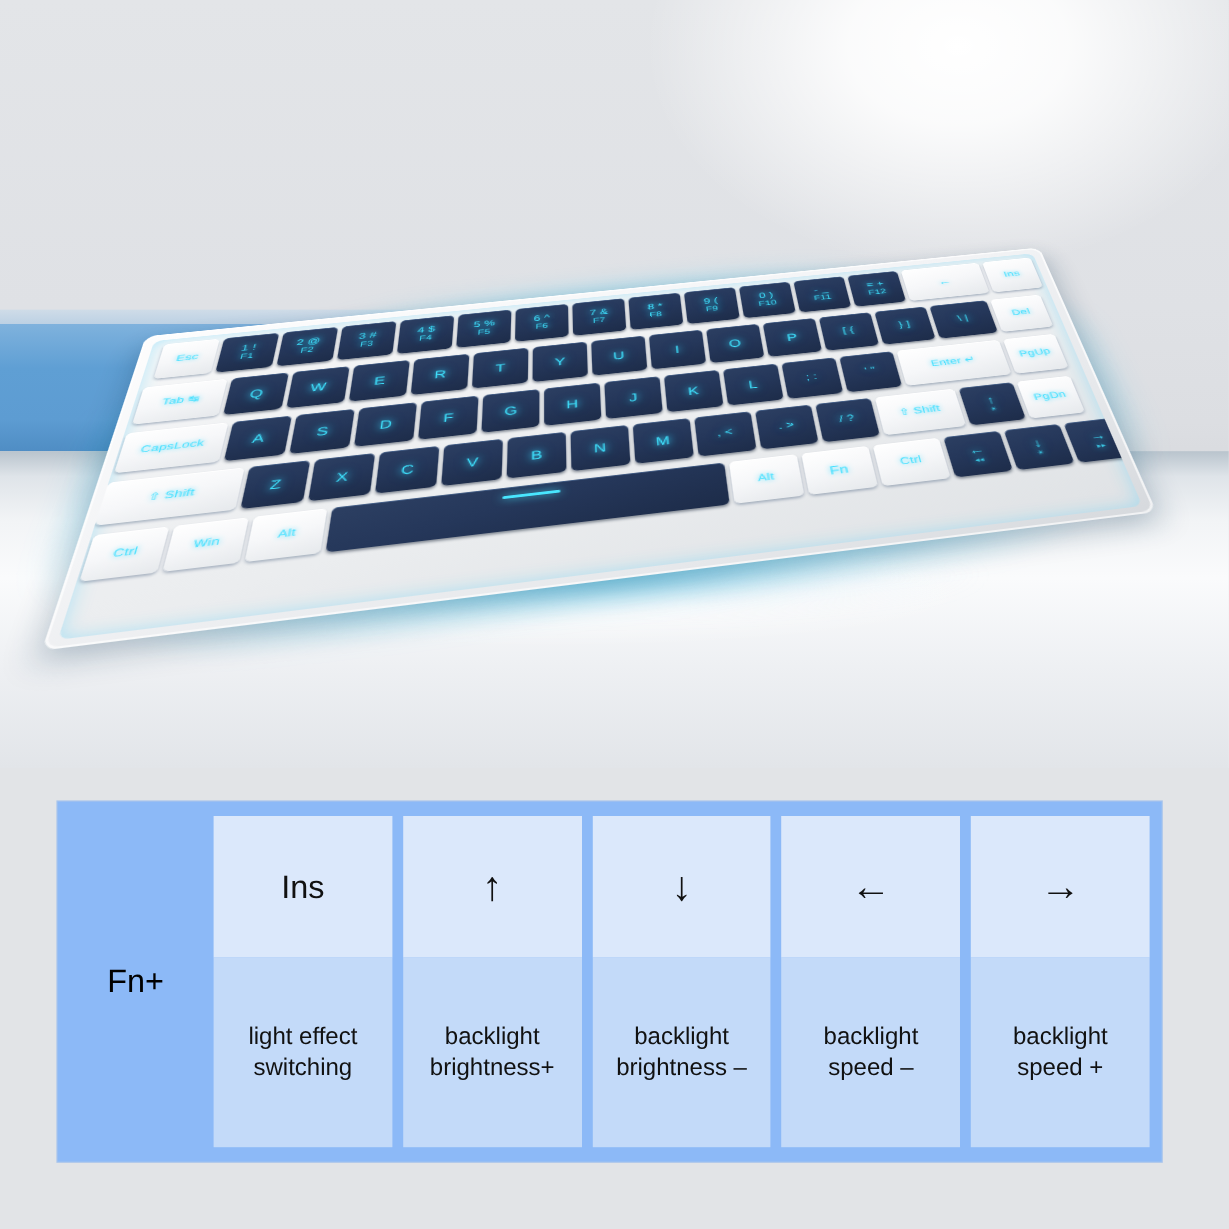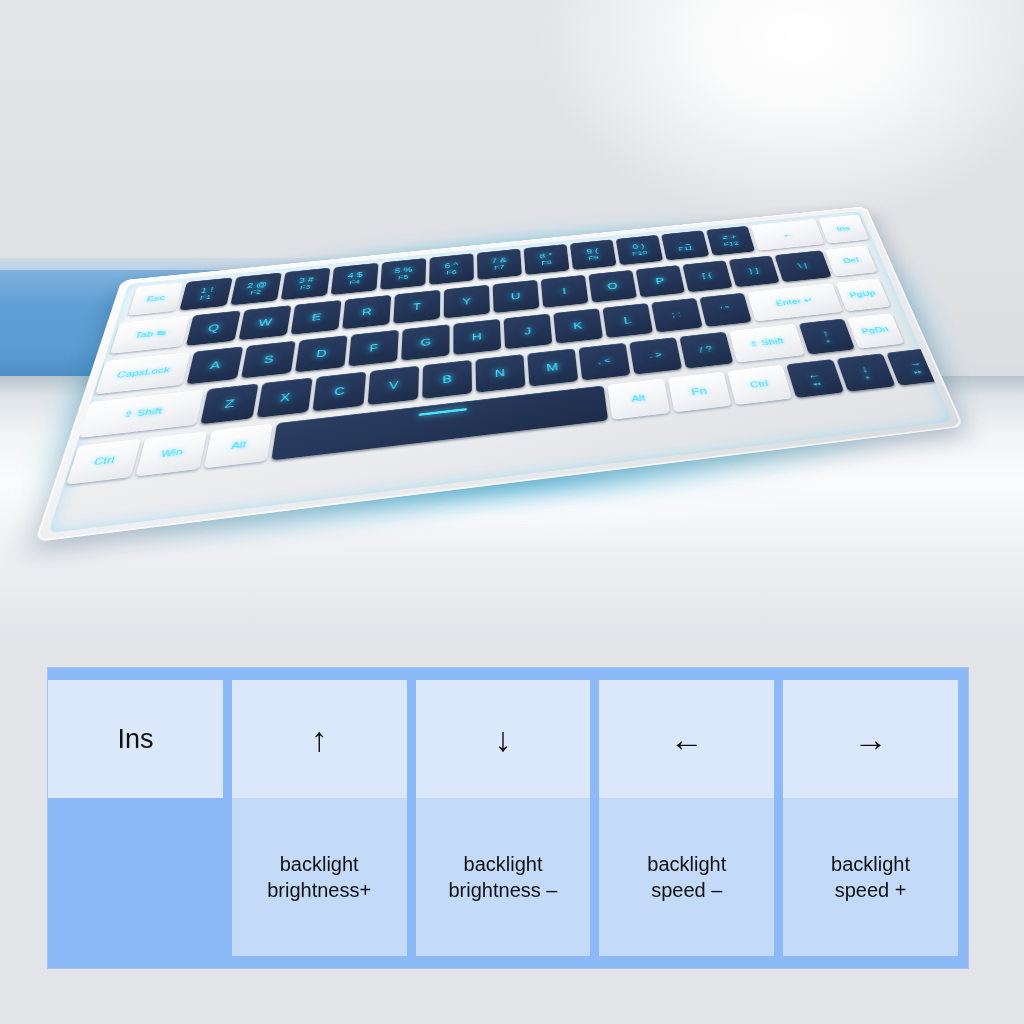--- a/index.html
+++ b/index.html
@@ -224,25 +224,28 @@
             <div class="key light" style="width: 56px;"><span class="top">Ctrl</span></div>
             <div class="key dark" style="width: 48px;"><span class="glyph">←</span><span class="sub">◂◂</span></div>
             <div class="key dark" style="width: 48px;"><span class="glyph">↓</span><span class="sub">☀</span></div>
             <div class="key dark" style="width: 48px;"><span class="glyph">→</span><span class="sub">▸▸</span></div>
           </div>
         </div>
     </div>
   </div>
 
   <div class="legend">
+    <div class="fn-cell">Fn+</div>
     <div class="cols" id="legend-cols">
         <div class="col">
           <div class="head">
             <span class="">Ins</span>
           </div>
+          <div class="body"><span>light effect
+switching</span></div>
         </div>
         <div class="col">
           <div class="head">
             <span class="arrow">↑</span>
           </div>
           <div class="body"><span>backlight
 brightness+</span></div>
         </div>
         <div class="col">
           <div class="head">

